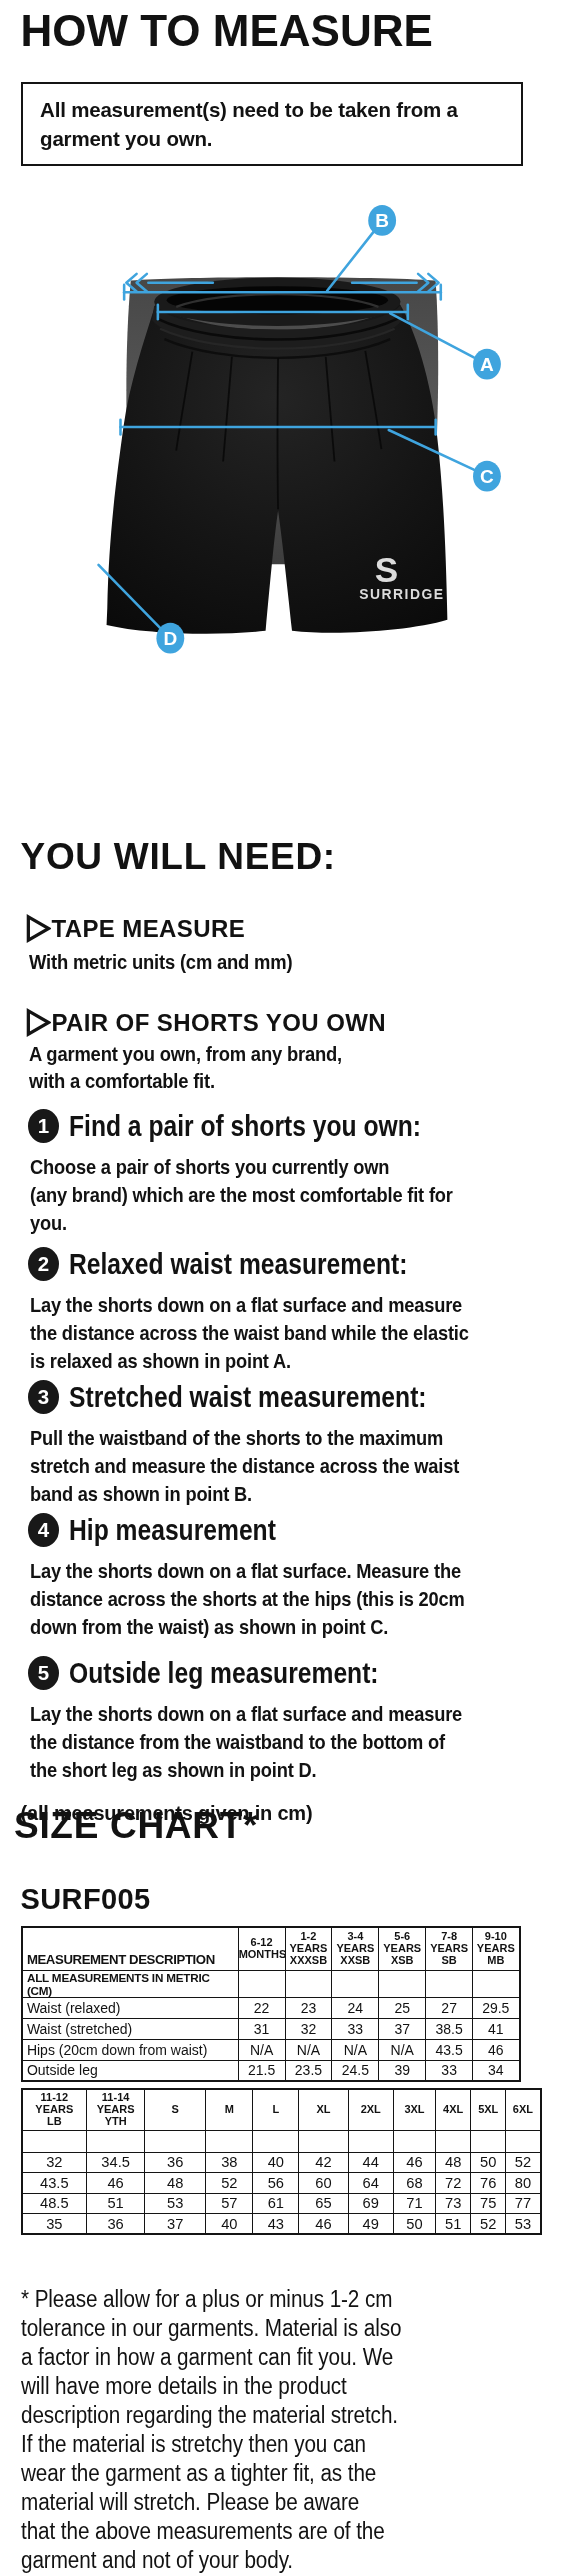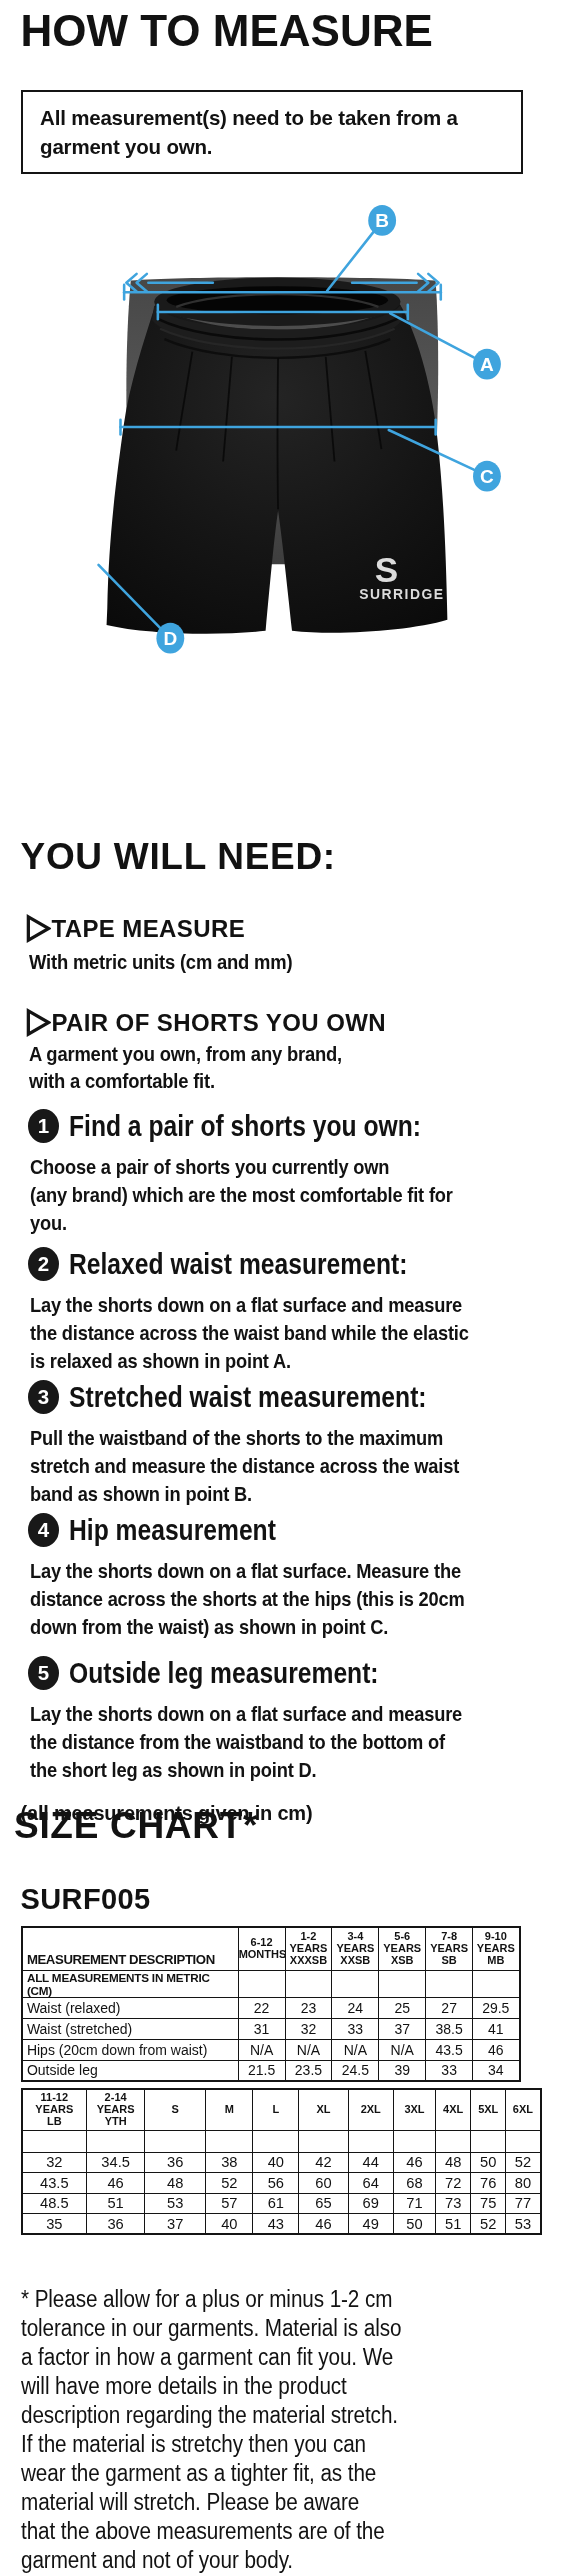--- a/index.html
+++ b/index.html
@@ -6,21 +6,21 @@
   *{ box-sizing:border-box; margin:0; padding:0; }
   html,body{ background:#ffffff; }
   body{ font-family:"Liberation Sans","DejaVu Sans",sans-serif; color:var(--ink); }
   .page{ position:relative; width:562px; height:2576px; background:#fff; overflow:hidden; }
 
   .abs{ position:absolute; }
 
   .h-title{ font-size:44px; font-weight:800; letter-spacing:0px; white-space:nowrap; }
   .h-section{ font-size:37px; font-weight:800; letter-spacing:0.7px; white-space:nowrap; }
 
-  .notice-box{ width:502px; height:84px; border:2.9px solid #141414; padding:11px 0 0 17.6px;margin-top:8px; }
+  .notice-box{ width:502px; height:84px; border:2.9px solid #141414; padding:11px 0 0 17.6px; }
   .notice-text{ font-size:20.5px; font-weight:700; line-height:29px; letter-spacing:-0.2px; white-space:pre-line; }
 
   .need-item{ display:flex; align-items:center; gap:0; }
   .item-title{ font-size:24px; font-weight:800; letter-spacing:0.4px; white-space:nowrap; }
   .item-desc{ font-size:20px; font-weight:700; line-height:27px; white-space:pre-line;
               transform:scaleX(.92); transform-origin:0 0; letter-spacing:-0.2px; }
 
   .step-head{ display:flex; align-items:center; gap:10.3px; }
   .step-badge{ width:31px; height:34px; border-radius:50%; background:#181818; color:#fff;
                display:flex; align-items:center; justify-content:center;
@@ -319,21 +319,21 @@
       </table>
   </div>
 
   <div class="abs" style="top:2088px; left:20.5px; width:521px;">
     <table class="size-table t2">
         <thead>
           <tr>
             <th>11-12
 YEARS
 LB</th>
-            <th>2-14
+            <th>11-14
 YEARS
 YTH</th>
             <th>S</th>
             <th>M</th>
             <th>L</th>
             <th>XL</th>
             <th>2XL</th>
             <th>3XL</th>
             <th>4XL</th>
             <th>5XL</th>

